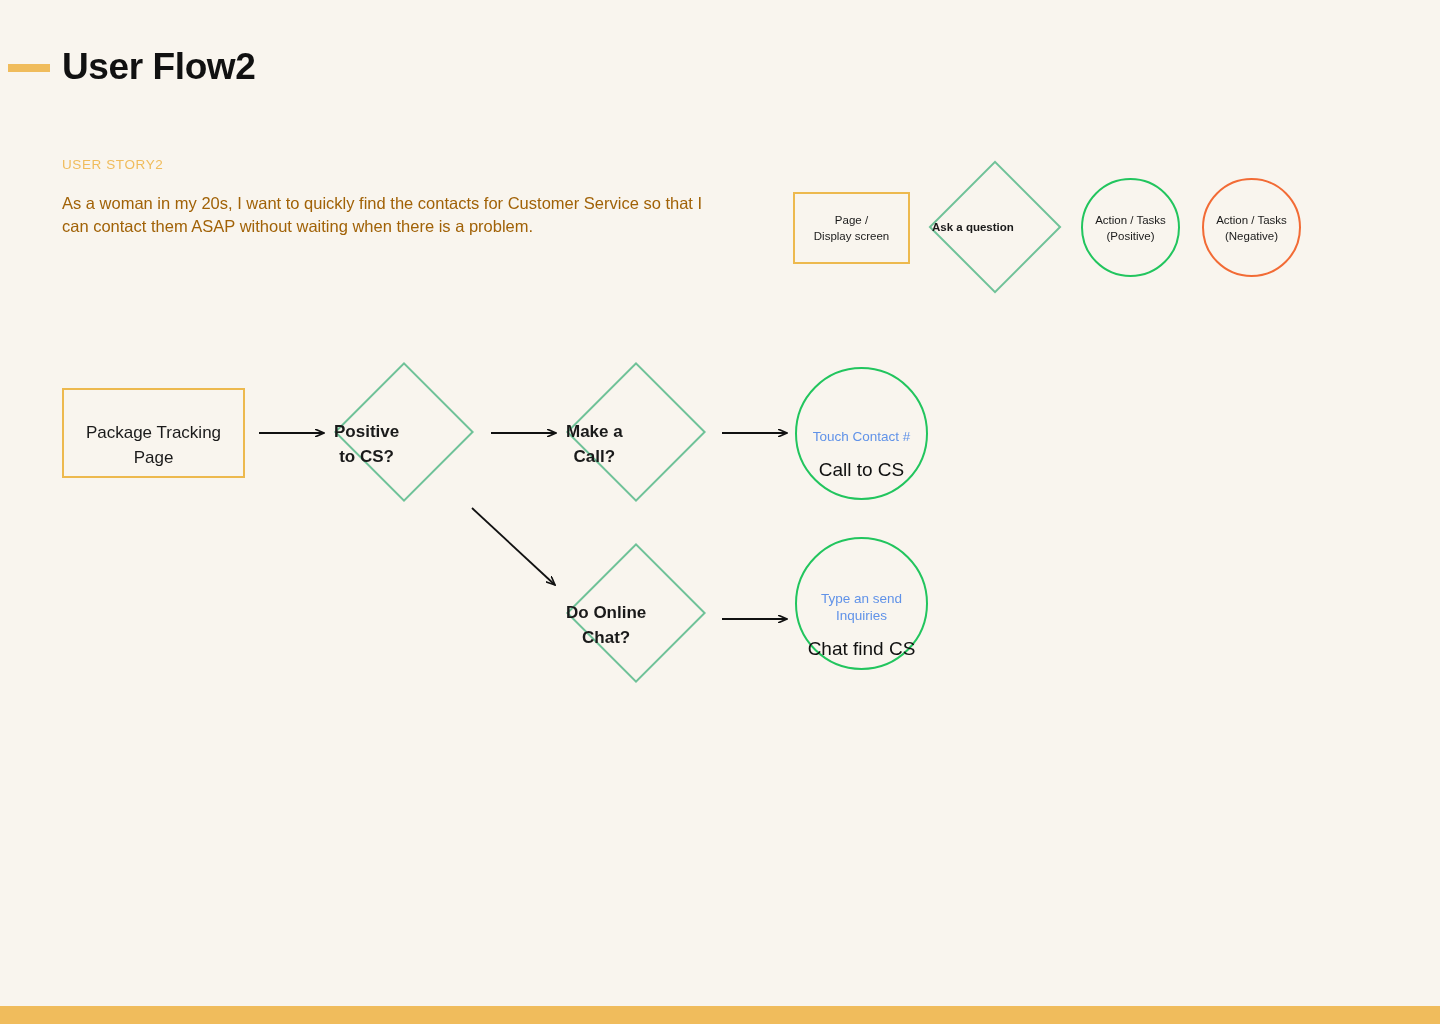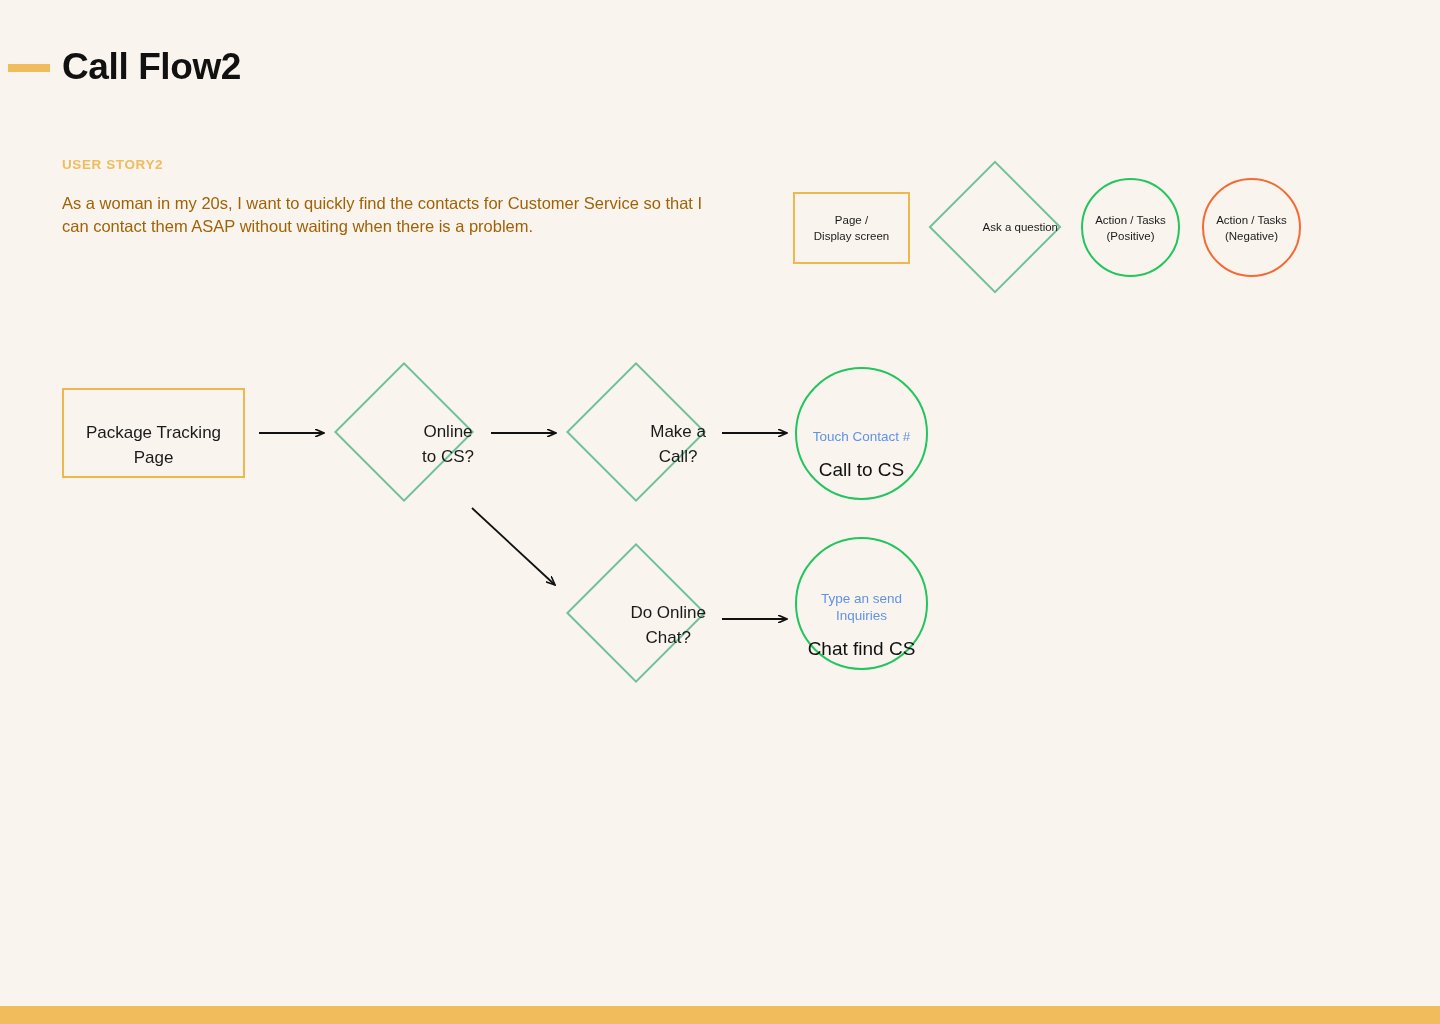--- a/index.html
+++ b/index.html
@@ -37,21 +37,21 @@
     color: #111111;
     line-height: 1.25;
   }
 
   
   #user-story-label {
     position: absolute;
     left: 62px;
     top: 157px;
     font-size: 13.5px;
-    font-weight: bold;
+    font-weight: normal;
     letter-spacing: 0.6px;
     color: #F0BC5C;
     text-align: right;
   }
   #user-story-text {
     position: absolute;
     left: 62px;
     top: 192px;
     width: 648px;
     font-size: 16.5px;
@@ -66,21 +66,22 @@
     background: transparent;
     display: flex;
     align-items: center;
     justify-content: center;
     text-align: center;
   }
   .node-diamond-wrap {
     position: absolute;
     display: flex;
     align-items: center;
-    justify-content: flex-end;
+    justify-content: flex-start;
+    font-weight: bold;
   }
   .node-diamond-shape {
     position: absolute;
     left: 50%;
     top: 50%;
     border: 2px solid #6FC298;
     transform: translate(-50%, -50%) rotate(45deg);
   }
   .node-diamond-label {
     position: relative;
@@ -174,21 +175,21 @@
     bottom: 0;
     width: 1440px;
     height: 18px;
     background: #F0BC5C;
   }
 </style>
 </head>
 <body>
 
 <div id="title-accent-bar"></div>
-<div id="page-title">Call Flow2</div>
+<div id="page-title">User Flow2</div>
 
 <div id="user-story-label">USER STORY2</div>
 <div id="user-story-text">As a woman in my 20s, I want to quickly find the contacts for Customer Service so that I can contact them ASAP without waiting when there is a problem.</div>
 
 <div class="node-rect" id="legend-rect">
   <div class="legend-text">
     <span>Page /</span><br>
     <span>Display screen</span>
   </div>
 </div>
@@ -215,21 +216,21 @@
 <div class="node-rect" id="flow-rect-tracking">
   <div class="flow-label">
     <span>Package Tracking</span><br>
     <span>Page</span>
   </div>
 </div>
 
 <div class="node-diamond-wrap" id="flow-diamond-connect">
   <div class="node-diamond-shape flow-diamond-shape"></div>
   <div class="node-diamond-label flow-label">
-    <span>Online</span><br>
+    <span>Positive</span><br>
     <span>to CS?</span>
   </div>
 </div>
 
 <div class="node-diamond-wrap" id="flow-diamond-call">
   <div class="node-diamond-shape flow-diamond-shape"></div>
   <div class="node-diamond-label flow-label">
     <span>Make a</span><br>
     <span>Call?</span>
   </div>

